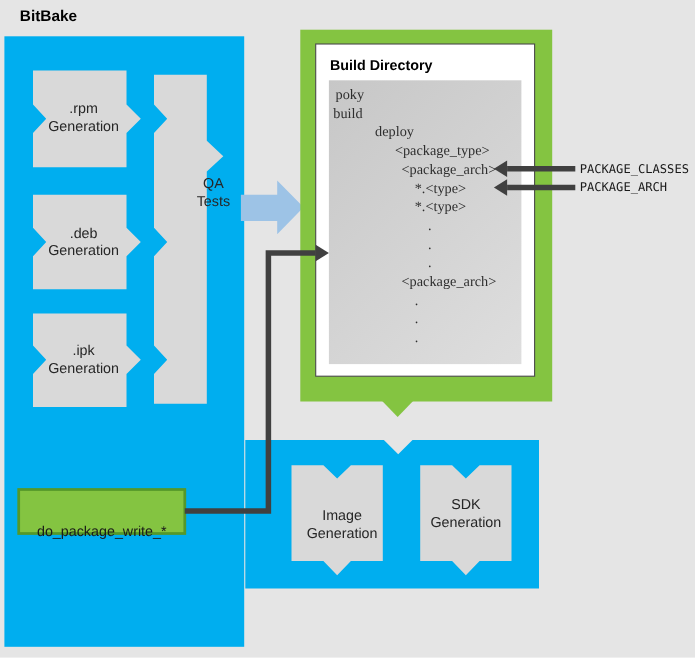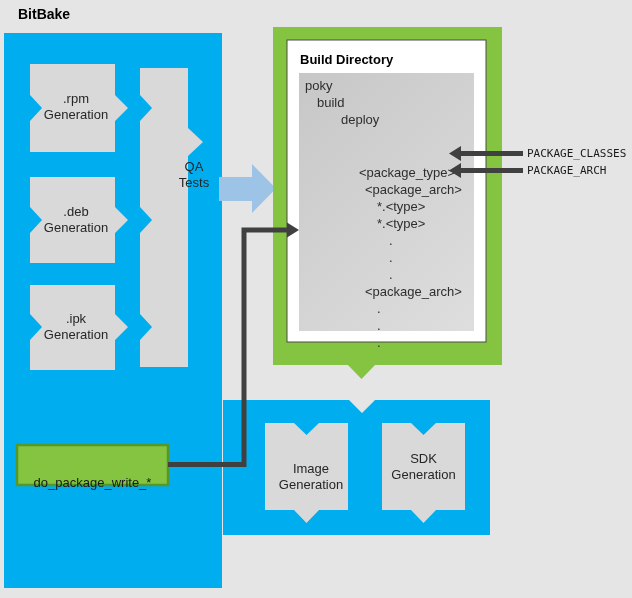--- a/index.html
+++ b/index.html
@@ -20,21 +20,21 @@
   .f-white{fill:#fff;stroke:var(--inner_border);stroke-width:1;}
   .f-task{fill:var(--green);stroke:var(--green_border);stroke-width:2.5;}
   .stroke-dark{stroke:var(--arrow_dark);stroke-width:5;fill:none;}
   .head-dark{fill:var(--arrow_dark);}
   .lbl{position:absolute;z-index:2;}
   .title{font-weight:bold;color:#000;}
   .boxlbl{text-align:center;font-size:13px;line-height:16px;}
   #tree{position:absolute;z-index:2;left:299px;top:73px;width:175px;height:258px;
         background:linear-gradient(135deg,var(--tree_start),var(--tree_end));
         font-size:13px;color:#2e2e2e;padding-top:4px;box-sizing:border-box;}
-  .tree-row{height:17px;line-height:17px;white-space:pre;}
+  .tree-row{height:17px;line-height:17px;white-space:pre;font-family:Liberation Serif, serif;}
   .mono{font-family:"DejaVu Sans Mono",monospace;font-size:11px;line-height:14px;color:#1a1a1a;}
 </style>
 </head>
 <body>
 
 <div id="canvas">
 
   <svg id="shapes" width="632" height="598" viewBox="0 0 632 598">
 
     <rect class="f-blue" x="4" y="33" width="218" height="555"></rect>
@@ -76,23 +76,23 @@
   </div>
   <div class="lbl boxlbl" style="left:140px;top:159px;width:48px;padding-left:30px;">
     <div>QA</div>
     <div>Tests</div>
   </div>
 
   <div class="lbl title" style="left:300px;top:52px;font-size:13px;">Build Directory</div>
 
   <div id="tree">
       <div class="tree-row" style="padding-left: 6px;">poky</div>
-      <div class="tree-row" style="padding-left: 18px;">build</div>
+      <div class="tree-row" style="padding-left: 4px;">build</div>
       <div class="tree-row" style="padding-left: 42px;">deploy</div>
-      <div class="tree-row" style="padding-left: 60px; margin-top: 36px;">&lt;package_type&gt;</div>
+      <div class="tree-row" style="padding-left: 60px;">&lt;package_type&gt;</div>
       <div class="tree-row" style="padding-left: 66px;">&lt;package_arch&gt;</div>
       <div class="tree-row" style="padding-left: 78px;">*.&lt;type&gt;</div>
       <div class="tree-row" style="padding-left: 78px;">*.&lt;type&gt;</div>
       <div class="tree-row" style="padding-left: 90px;">.</div>
       <div class="tree-row" style="padding-left: 90px;">.</div>
       <div class="tree-row" style="padding-left: 90px;">.</div>
       <div class="tree-row" style="padding-left: 66px;">&lt;package_arch&gt;</div>
       <div class="tree-row" style="padding-left: 78px;">.</div>
       <div class="tree-row" style="padding-left: 78px;">.</div>
       <div class="tree-row" style="padding-left: 78px;">.</div>

